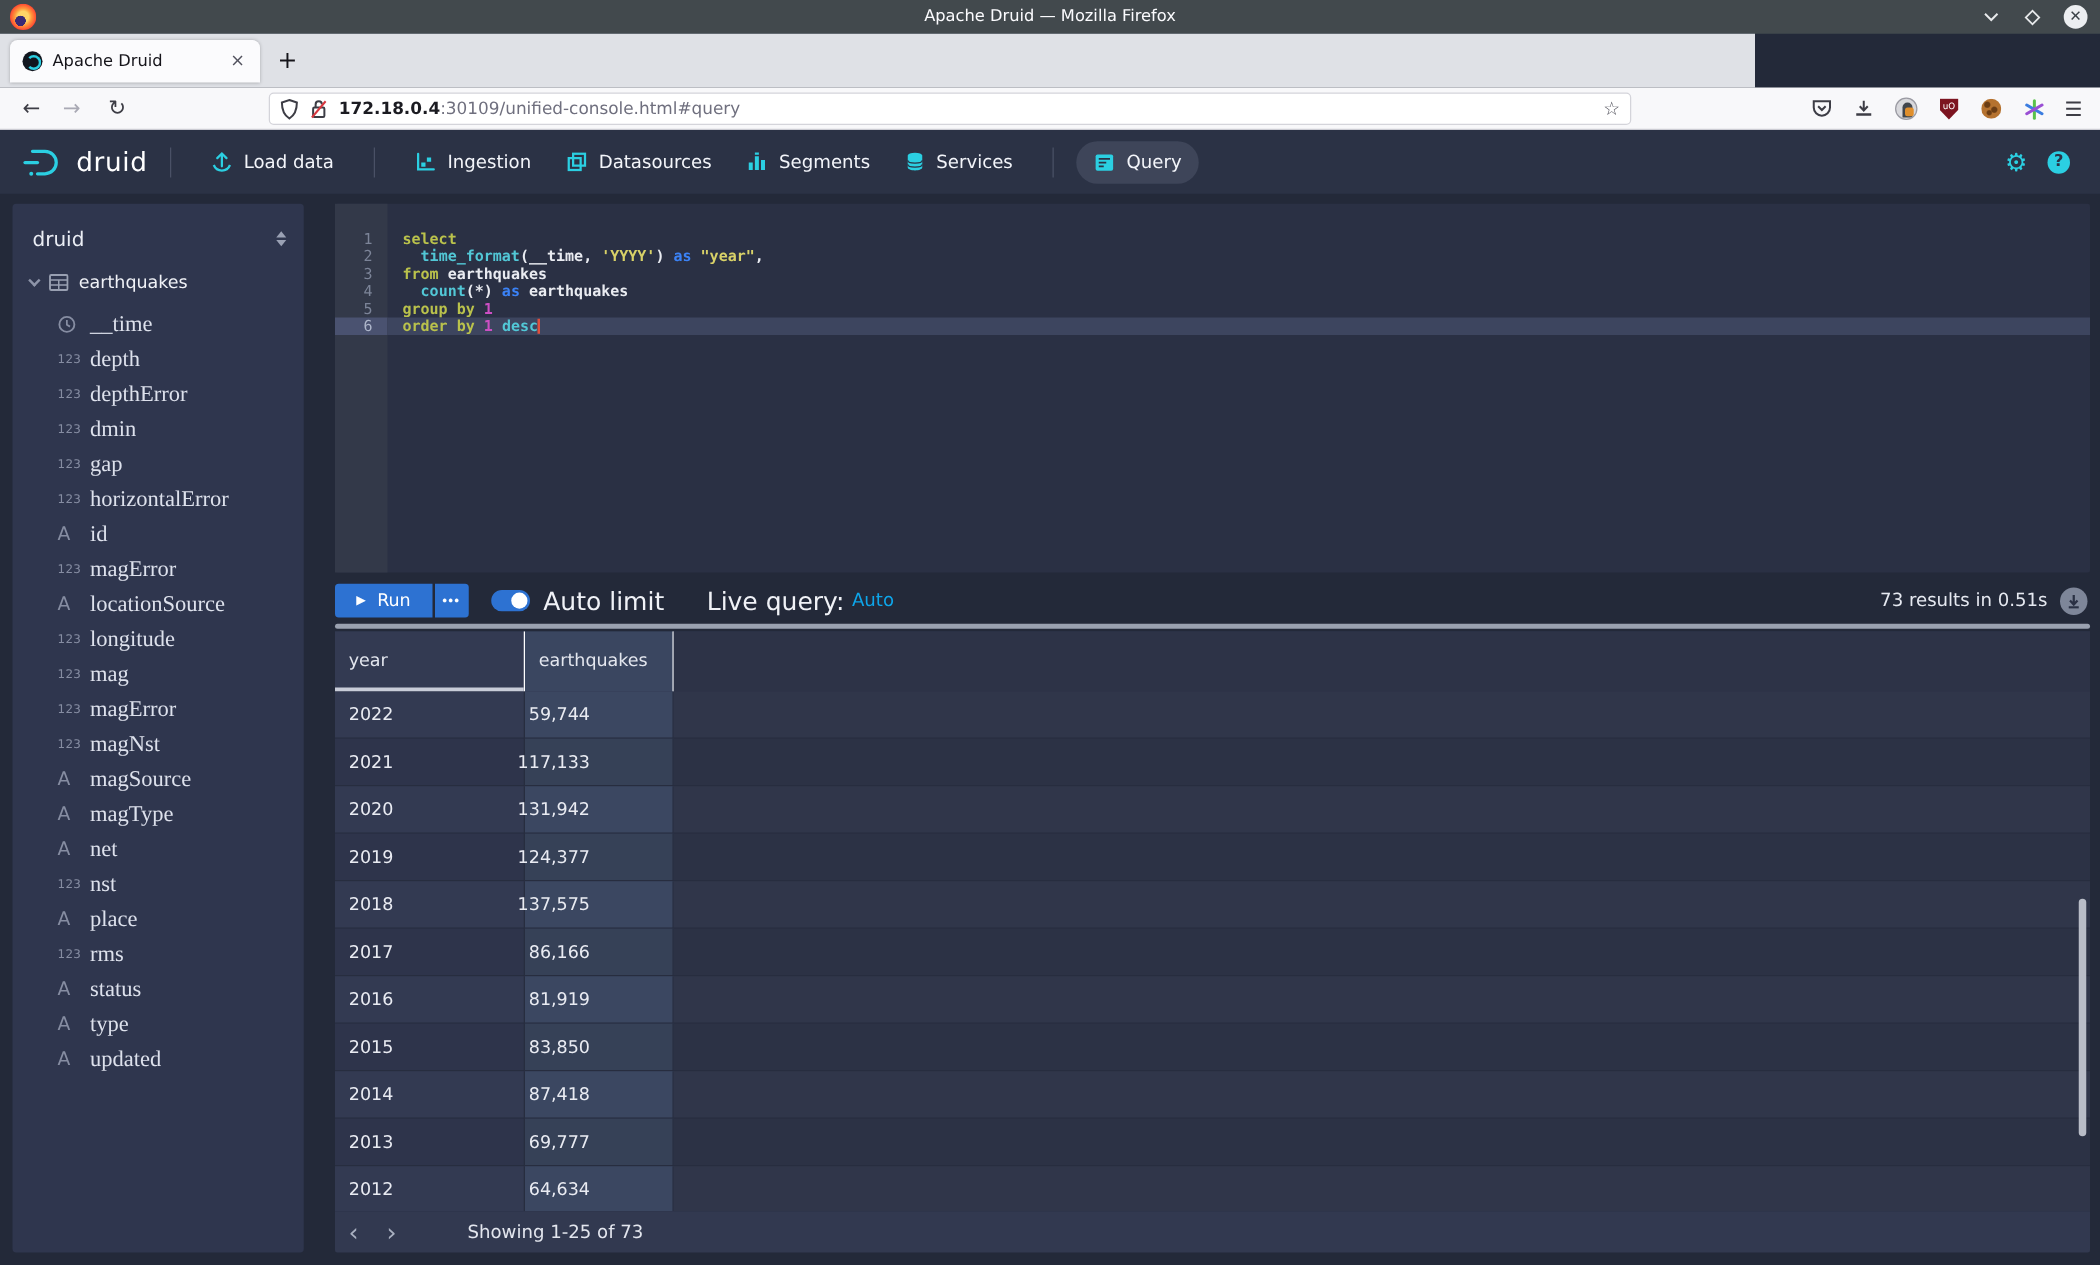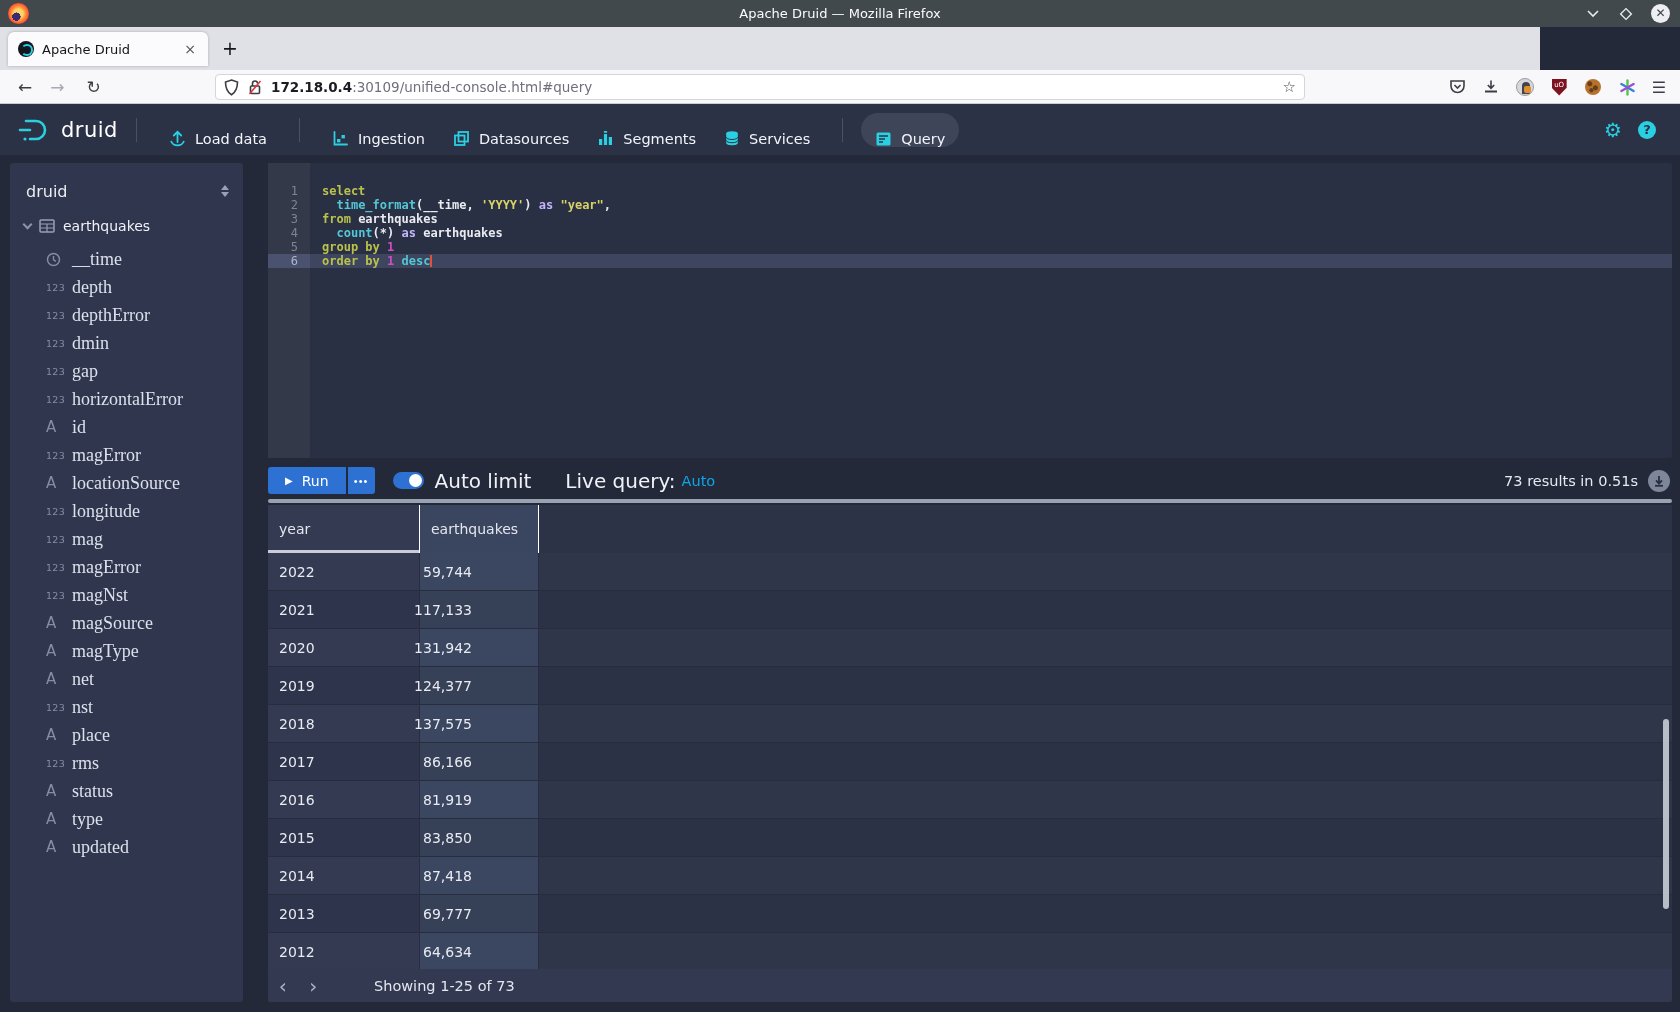--- a/index.html
+++ b/index.html
@@ -13,21 +13,21 @@
   .ff-logo { position:absolute; left:8px; top:3px; width:21px; height:21px; border-radius:50%;
              background:radial-gradient(circle at 40% 65%, #3a2a75 0 22%, transparent 23%),
                         radial-gradient(circle at 50% 50%, #ffd567 0 30%, #ff9a3c 45%, #ff3b30 75%, #b5007f 100%); }
   .win-title { width:100%; text-align:center; color:#fbfbfe; font-size:13px; }
   .win-controls { position:absolute; right:10px; top:0; height:27px; display:flex; align-items:center; gap:17px; }
   .wc { width:16px; height:16px; display:flex; align-items:center; justify-content:center; }
   .wc svg { display:block; }
   .wc-close { width:19px; height:19px; border-radius:50%; background:#eceef1; color:#3a4146;
               font-size:12px; font-weight:bold; line-height:19px; text-align:center; }
 
-  .tabstrip { position:absolute; left:0; top:27px; width:1540px; height:43px; background:#dfe1e6; }
+  .tabstrip { position:absolute; left:0; top:27px; width:1404px; height:43px; background:#dfe1e6; }
   .tab { position:absolute; left:8px; top:5px; width:200px; height:34px; background:#fbfbfd;
          border-radius:6px 6px 0 0; box-shadow:0 0 3px rgba(0,0,0,.25); display:flex; align-items:center; padding:0 10px; }
   .tab-favicon { width:16px; height:16px; border-radius:50%; background:#11161f; position:relative; flex:none; }
   .tab-favicon::after { content:""; position:absolute; left:3px; top:3px; width:8px; height:8px;
                         border:2px solid #2bcfe2; border-left-color:transparent; border-radius:50%; }
   .tab-title { margin-left:8px; font-size:13px; color:#15141a; flex:1; }
   .tab-close { color:#52525e; font-size:14px; padding:0 2px; }
   .newtab { position:absolute; left:222px; top:12px; font-size:19px; color:#15141a; line-height:19px; }
 
   .toolbar { position:absolute; left:0; top:70px; width:1680px; height:34px; background:#f8f8fa;
@@ -52,21 +52,21 @@
   .profile { width:18px; height:18px; border-radius:50%; background:#d8d8dc; position:relative; overflow:hidden; border:1px solid #9a9aa2;}
   .profile::before { content:""; position:absolute; left:5px; top:3px; width:8px; height:12px; background:#41464d; border-radius:4px 4px 0 0; }
   .profile::after { content:""; position:absolute; right:2px; bottom:2px; width:7px; height:7px; background:#e08f2c; border-radius:2px; }
 
   
   .appnav { position:absolute; left:0; top:104px; width:1680px; height:51px; background:#2b3245;
             display:flex; align-items:center; color:#f3f5fa; }
   .brand { display:flex; align-items:center; margin-left:18px; }
   .brand-name { font-size:21px; color:#ffffff; margin-left:7px; letter-spacing:.5px; }
   .nav-divider { width:1px; height:24px; background:#4a5166; margin:0 18px; }
-  .nav-item { display:flex; align-items:flex-end; gap:9px; padding:0 14px; height:34px; border-radius:17px;
+  .nav-item { display:flex; align-items:center; gap:9px; padding:0 14px; height:34px; border-radius:17px;
               font-size:14.5px; color:#f3f5fa; }
   .nav-item.active { background:#3e4559; }
   .nav-item svg { display:block; }
   .nav-right { position:absolute; right:24px; display:flex; align-items:center; gap:16px; }
   .gear { color:#2bcfe2; font-size:20px; line-height:20px; }
   .help { width:18px; height:18px; border-radius:50%; background:#2bcfe2; color:#2b3245; font-weight:bold;
           font-size:13px; text-align:center; line-height:18px; }
 
   
   .sidebar { position:absolute; left:10px; top:163px; width:233px; height:839px; background:#2f364e;
@@ -93,21 +93,21 @@
   .editor { position:absolute; left:0; top:0; width:1404px; height:295px; background:#2a3044;
             border-radius:2px; font-family:"DejaVu Sans Mono", monospace; font-size:12px; }
   .gutter { position:absolute; left:0; top:0; width:42px; height:295px; background:#333949; }
   .gutter .ln { height:14px; line-height:14px; text-align:right; padding-right:12px; color:#7c8498; }
   .gutter-pad, .code-pad { padding-top:21px; }
   .code { position:absolute; left:42px; top:0; right:0; height:295px; }
   .code .line { height:14px; line-height:14px; padding-left:12px; white-space:pre; color:#e9ebf1;font-weight:bold; }
   .line.active { background:#3d455f; }
   .gutter .ln.active { background:#4a5270; color:#aeb6ca; }
   .kw { color:#bac24c; } .fn { color:#52c7d6; } .str { color:#d8d168; }
-  .num { color:#cc4fc4; } .op { color:#c4b5fd; }
+  .num { color:#cc4fc4; } .op { color:#3b82f6; }
   .cursor { display:inline-block; width:2px; height:12px; background:#e0503e; vertical-align:-2px; }
 
   
   .runbar { position:absolute; left:0; top:301px; width:1404px; height:33px; display:flex; align-items:center; }
   .btn-run { height:27px; background:#2d72d2; color:#fff; border:none; border-radius:3px 0 0 3px;
              font-size:14px; padding:0 17px; display:flex; align-items:center; gap:9px; font-family:inherit; }
   .btn-run .play { font-size:10px; }
   .btn-more { height:27px; width:27px; background:#2d72d2; color:#fff; border:none; border-radius:0 3px 3px 0;
               margin-left:2px; font-size:11px; letter-spacing:1px; }
   .toggle { width:31px; height:17px; border-radius:9px; background:#2d72d2; position:relative; margin-left:18px; }

